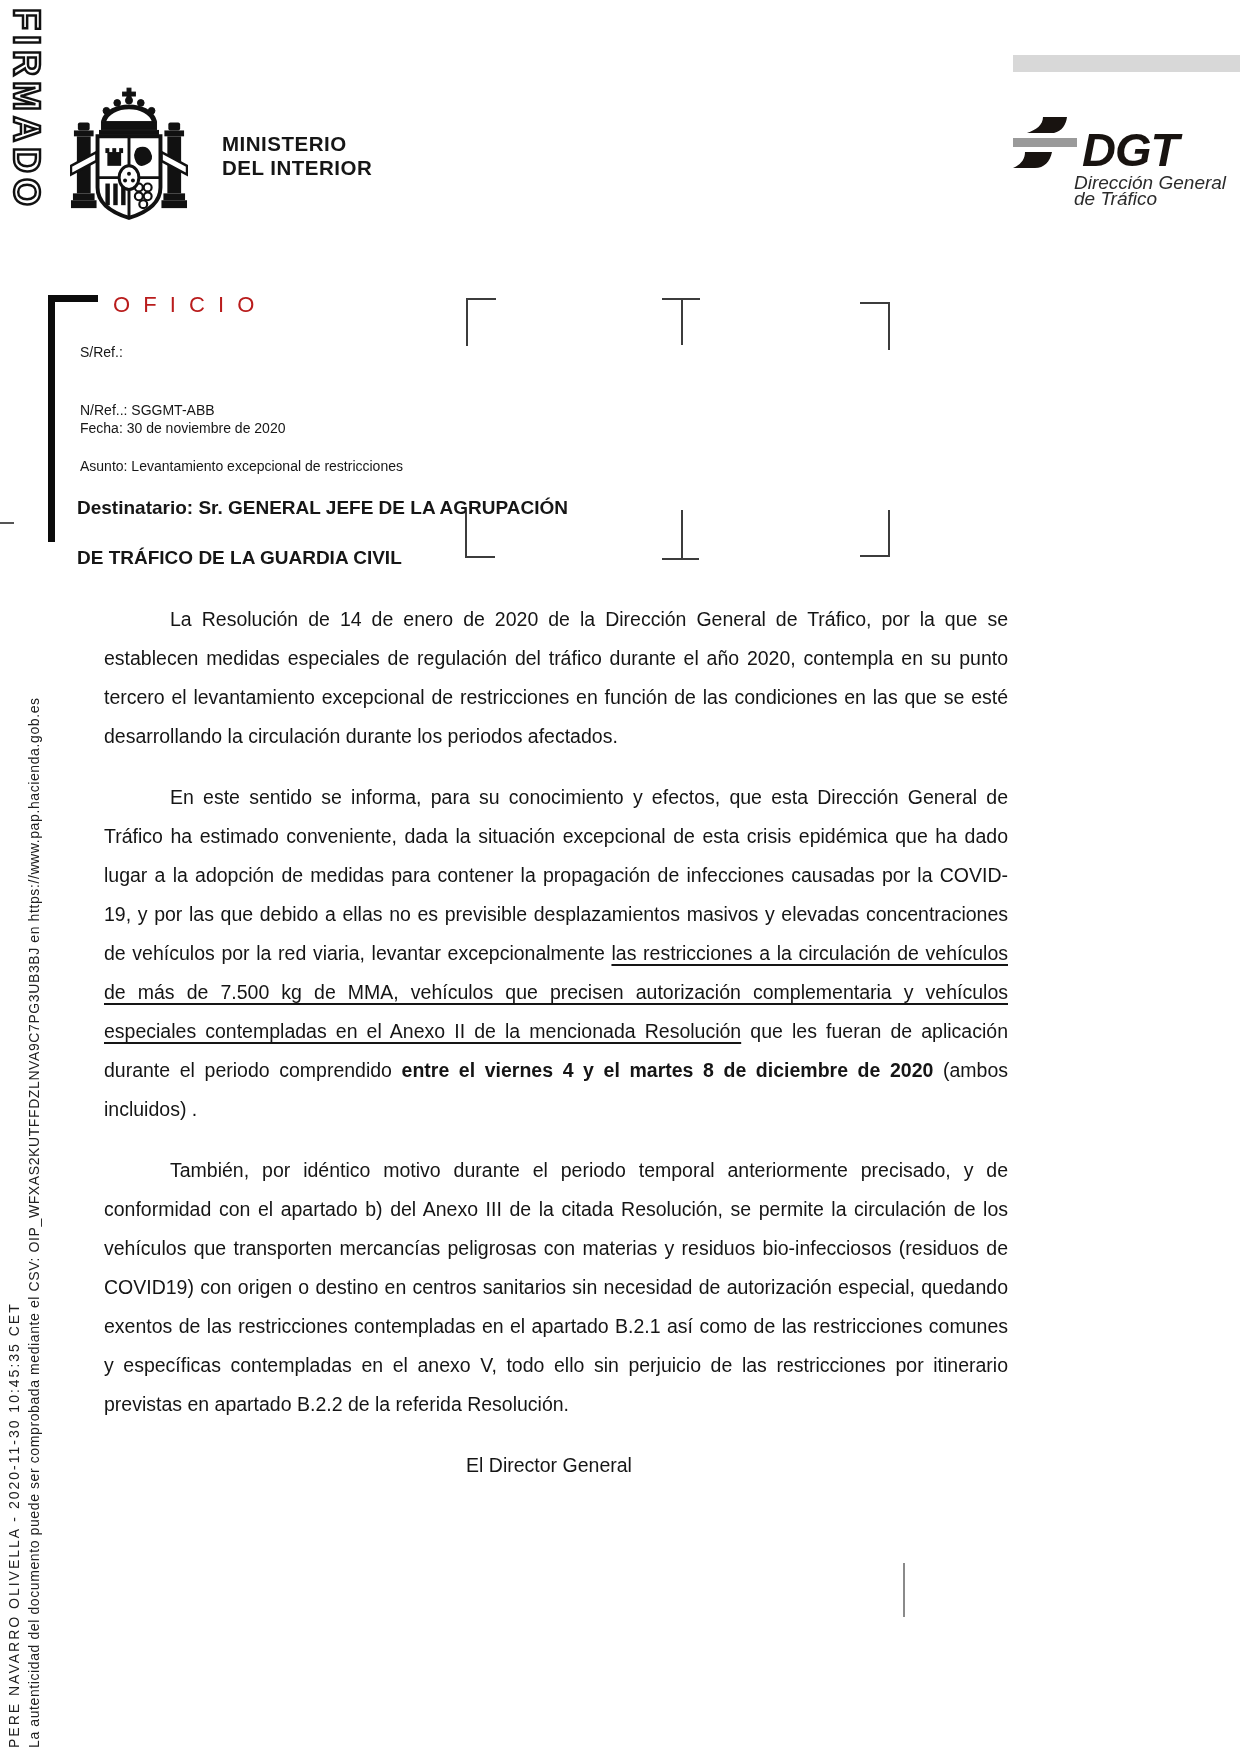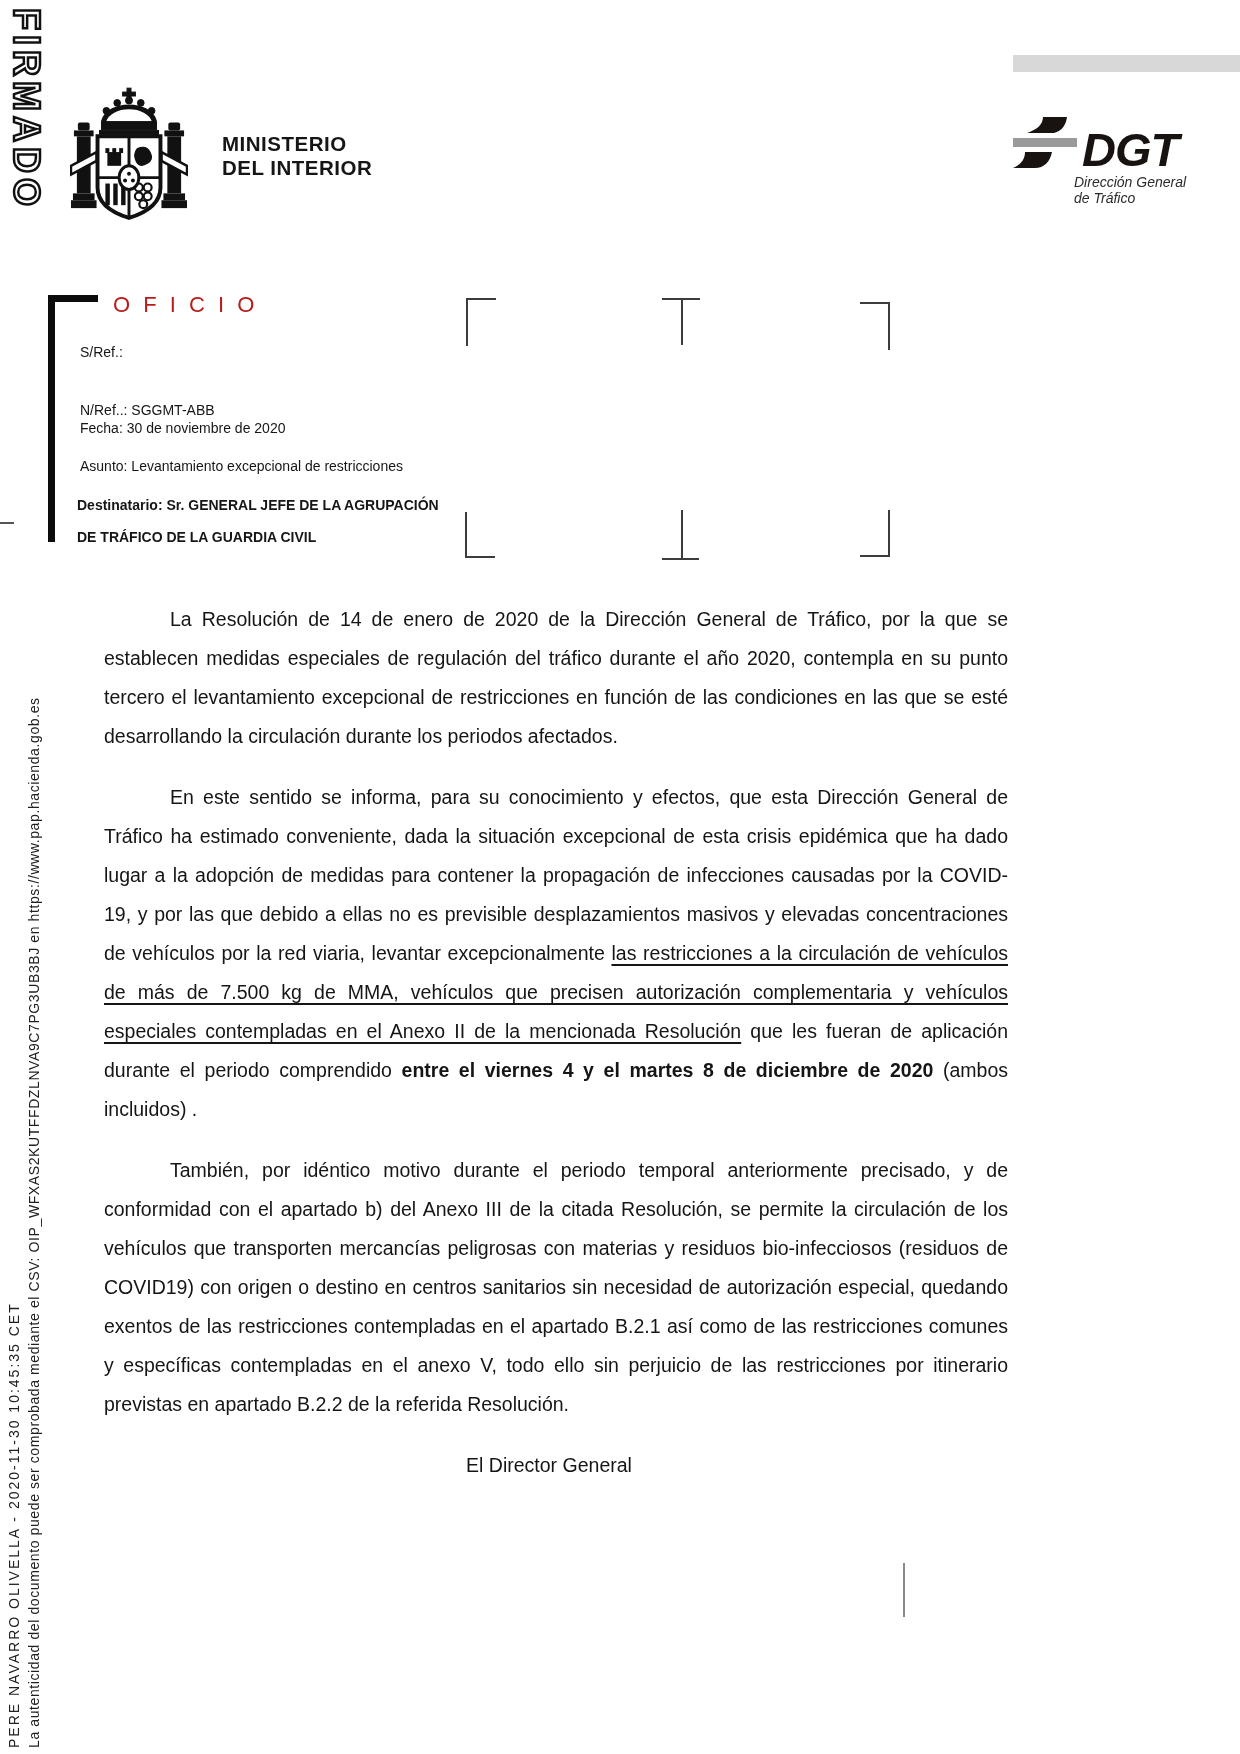--- a/index.html
+++ b/index.html
@@ -12,30 +12,30 @@
            color:#111;-webkit-text-fill-color:#fff;-webkit-text-stroke:2.5px #111;}
 
   
   .coat{position:absolute;left:70px;top:86px;}
   .ministry{position:absolute;left:222px;top:132px;font-size:20.5px;font-weight:700;
             line-height:23.5px;letter-spacing:.5px;color:#161616;}
   .graybar{position:absolute;left:1013px;top:55px;width:227px;height:17px;background:#d8d8d8;}
   .dgt-icon{position:absolute;left:1013px;top:117px;}
   .dgt-acronym{position:absolute;left:1082px;top:127px;font-size:47px;font-weight:800;
                font-style:italic;letter-spacing:-1px;color:#181310;line-height:46px;}
-  .dgt-name{position:absolute;left:1074px;top:175px;font-size:14px;font-style:italic;
+  .dgt-name{position:absolute;left:1074px;top:175px;font-size:19px;font-style:italic;
             line-height:15.5px;color:#2b2b2b;}
 
   
   .bracket-h{position:absolute;left:48px;top:295px;width:50px;height:7px;background:#0c0c0c;}
   .bracket-v{position:absolute;left:48px;top:295px;width:7px;height:247px;background:#0c0c0c;}
   .oficio-title{position:absolute;left:113px;top:292px;font-size:22px;font-weight:400;
                 letter-spacing:3.5px;color:#b91c1c;}
   .ref-line{position:absolute;left:80px;font-size:14px;color:#161616;margin-top:8px;}
-  .ref-line.bold{font-weight:700;font-size:14px;}
+  .ref-line.bold{font-weight:700;font-size:19px;}
 
   
   .mark{position:absolute;background:#3c3c3c;}
 
   .edge-dash{position:absolute;left:0;top:522px;width:14px;height:2px;background:#555;}
   .sig-tick{position:absolute;left:903px;top:1563px;width:2px;height:54px;background:#8a8a8a;}
 
   
   .bodytext{position:absolute;left:90px;top:600px;width:918px;font-size:19.5px;
             line-height:39px;text-align:justify;color:#151515;}
@@ -136,21 +136,21 @@
   </div>
 
   <div class="bracket-h"></div>
   <div class="bracket-v"></div>
   <div class="oficio-title">O F I C I O</div>
   <div class="ref-line" style="top:336px">S/Ref.:</div>
   <div class="ref-line" style="top:394px">N/Ref..: SGGMT-ABB</div>
   <div class="ref-line" style="top:412px">Fecha: 30 de  noviembre  de 2020</div>
   <div class="ref-line" style="top:450px">Asunto: Levantamiento excepcional de restricciones</div>
   <div class="ref-line bold" style="top:489px;left:77px">Destinatario: Sr. GENERAL JEFE DE LA AGRUPACIÓN</div>
-  <div class="ref-line bold" style="top:521px;left:77px">DE TRÁFICO DE LA GUARDIA CIVIL</div>
+  <div class="ref-line bold" style="top:539px;left:77px">DE TRÁFICO DE LA GUARDIA CIVIL</div>
 
   <div class="mark" style="left:466px;top:298px;width:30px;height:2px"></div>
   <div class="mark" style="left:466px;top:298px;width:2px;height:48px"></div>
   <div class="mark" style="left:662px;top:298px;width:38px;height:2px"></div>
   <div class="mark" style="left:681px;top:298px;width:2px;height:47px"></div>
   <div class="mark" style="left:860px;top:302px;width:30px;height:2px"></div>
   <div class="mark" style="left:888px;top:302px;width:2px;height:48px"></div>
   <div class="mark" style="left:465px;top:512px;width:2px;height:46px"></div>
   <div class="mark" style="left:465px;top:556px;width:30px;height:2px"></div>
   <div class="mark" style="left:681px;top:510px;width:2px;height:50px"></div>

